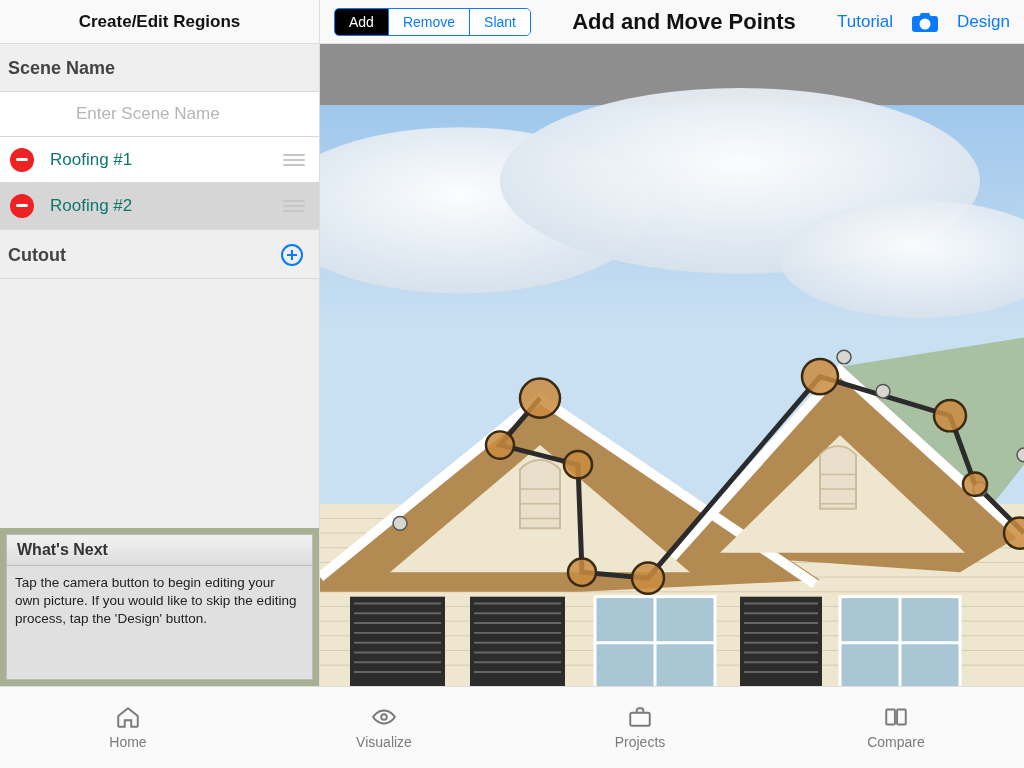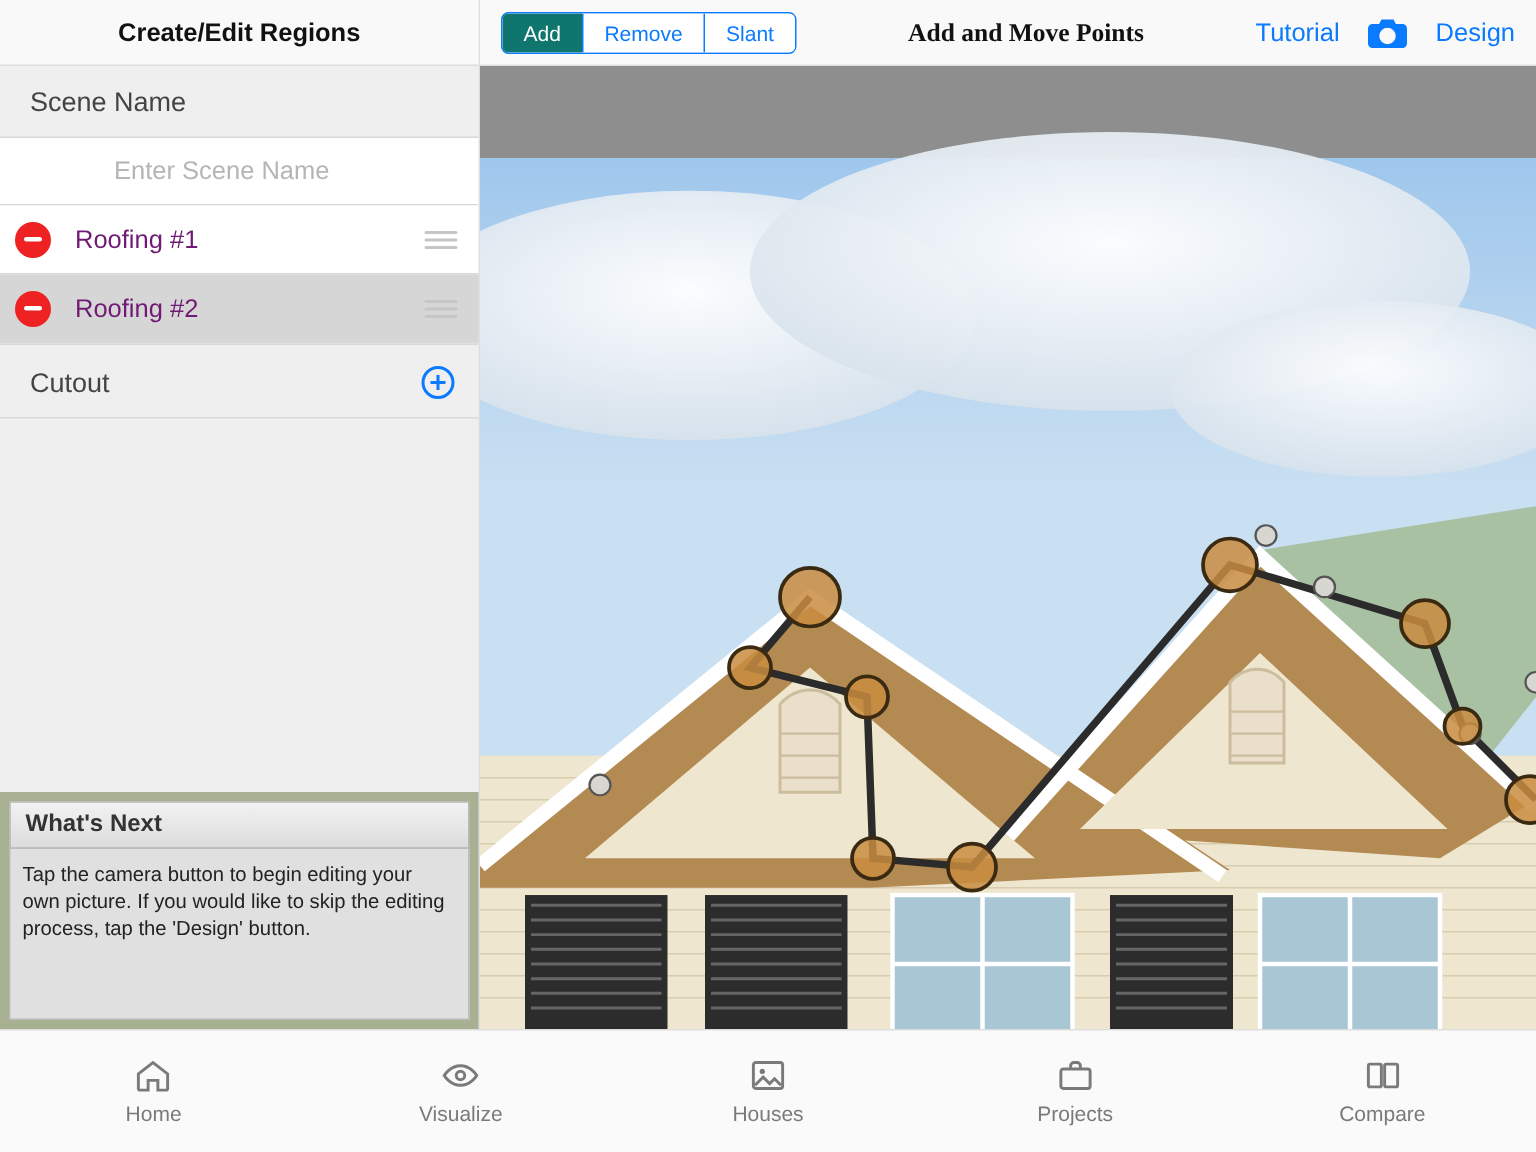--- a/index.html
+++ b/index.html
@@ -9,62 +9,62 @@
 
   
   .top { display: flex; height: 700px; }
   .sidebar { width: 320px; background: #efefef; display: flex; flex-direction: column; border-right: 1px solid #ddd; }
   .editor  { flex: 1; display: flex; flex-direction: column; }
 
   
   .sb-title { height: 44px; display:flex; align-items:center; justify-content:center; background:#f9f9f9; border-bottom:1px solid #ddd; font-size:17px; font-weight:600; color:#111; }
 
   
-  .sec-h { background:#efefef; padding: 14px 16px 12px 20px; font-size:18px; font-weight:400; color:#444; border-bottom:1px solid #d9d9d9; display:flex; align-items:center; justify-content:space-between; }
+  .sec-h { background:#efefef; padding: 14px 16px 12px 8px; font-size:18px; font-weight:700; color:#444; border-bottom:1px solid #d9d9d9; display:flex; align-items:center; justify-content:space-between; }
   .sec-h .plus { width:22px; height:22px; border:2px solid #0a7aff; border-radius:50%; position:relative; }
   .sec-h .plus::before, .sec-h .plus::after { content:""; position:absolute; background:#0a7aff; }
   .sec-h .plus::before { left:4px; right:4px; top:50%; height:2px; transform:translateY(-50%); }
   .sec-h .plus::after  { top:4px; bottom:4px; left:50%; width:2px; transform:translateX(-50%); }
 
   
   .scene-input { background:#fff; border-bottom:1px solid #d9d9d9; }
   .scene-input input { width:100%; border:none; outline:none; font-size:17px; color:#333; padding:12px 16px 12px 76px; background:transparent; }
   .scene-input input::placeholder { color:#b5b5b5; }
 
   
   .row { display:flex; align-items:center; height:46px; padding:0 14px 0 10px; border-bottom:1px solid #d9d9d9; }
   .row.white { background:#fff; }
   .row.sel   { background:#d6d6d6; }
   .minus { width:24px; height:24px; background:#e22; border-radius:50%; display:flex; align-items:center; justify-content:center; margin-right:16px; flex-shrink:0; }
   .minus::before { content:""; width:12px; height:2.5px; background:#fff; border-radius:2px; }
-  .row .label { flex:1; font-size:17px; color:#701a75; }
+  .row .label { flex:1; font-size:17px; color:#0f766e; }
   .grip { width:22px; display:flex; flex-direction:column; gap:3px; opacity:.55; }
   .grip span { height:2px; background:#999; border-radius:1px; }
   .row.sel .grip { opacity:.25; }
 
   .sb-spacer { flex:1; }
 
   
   .wn-wrap { background:#a8b092; padding:6px; }
   .wn-head { background:linear-gradient(#f2f2f2,#dcdcdc); border:1px solid #bbb; padding:6px 10px; font-size:16px; font-weight:700; color:#333; }
   .wn-body { background:#e0e0e0; border:1px solid #bbb; border-top:none; padding:8px 10px 50px 8px; font-size:13.5px; color:#222; line-height:1.35; }
 
   
   .ed-head { height:44px; background:#f9f9f9; display:flex; align-items:center; padding:0 14px; gap:18px; border-bottom:1px solid #e0e0e0; }
-  .ed-title { font-size:17px; font-weight:600; color:#111;font-family:Liberation Serif, serif; }
+  .ed-title { font-size:22px; font-weight:600; color:#111; }
   .fill { flex:1; }
   .link { color:#0a7aff; font-size:17px; }
   .camera { width:28px; height:22px; position:relative; }
   .camera svg { display:block; }
 
   
   .seg { display:flex; border:1px solid #0a7aff; border-radius:5px; overflow:hidden; height:28px; }
   .seg button { border:none; background:#fff; color:#0a7aff; font-size:14px; padding:0 14px; cursor:pointer; }
   .seg button + button { border-left:1px solid #0a7aff; }
-  .seg button.active { background:#0f766e; color:#fff; }
+  .seg button.active { background:#000000; color:#fff; }
 
   
   .canvas { flex:1; position:relative; overflow:hidden; }
   .canvas svg { position:absolute; inset:0; width:100%; height:100%; }
 
   
   .tabbar { height:84px; background:#fafafa; border-top:1px solid #ddd; display:flex; }
   .tab { flex:1; display:flex; flex-direction:column; align-items:center; justify-content:center; gap:4px; color:#7a7a7a; font-size:14px; cursor:pointer; }
   .tab.active { color:#0a7aff; }
   .tab svg { width:26px; height:26px; }
@@ -287,28 +287,20 @@
     </div>
     <div class="tab">
       <svg viewBox="0 0 24 24">
           <path fill="none" stroke="currentColor" stroke-width="1.8" d="M2 12s3.5-6 10-6 10 6 10 6-3.5 6-10 6S2 12 2 12z"></path>
           <circle cx="12" cy="12" r="2.6" fill="none" stroke="currentColor" stroke-width="1.8"></circle>
         </svg>
       <span>Visualize</span>
     </div>
     <div class="tab">
       <svg viewBox="0 0 24 24">
-          <rect x="3" y="4" width="18" height="16" rx="1.5" fill="none" stroke="currentColor" stroke-width="1.8"></rect>
-          <circle cx="8.5" cy="9.5" r="1.6" fill="currentColor"></circle>
-          <path d="M4 18l5-5 4 4 3-3 4 4" fill="none" stroke="currentColor" stroke-width="1.8"></path>
-        </svg>
-      <span>Houses</span>
-    </div>
-    <div class="tab">
-      <svg viewBox="0 0 24 24">
           <rect x="3" y="8" width="18" height="12" rx="1.5" fill="none" stroke="currentColor" stroke-width="1.8"></rect>
           <path d="M9 8V6a2 2 0 0 1 2-2h2a2 2 0 0 1 2 2v2" fill="none" stroke="currentColor" stroke-width="1.8"></path>
         </svg>
       <span>Projects</span>
     </div>
     <div class="tab">
       <svg viewBox="0 0 24 24">
           <rect x="3" y="5" width="8" height="14" rx="1" fill="none" stroke="currentColor" stroke-width="1.8"></rect>
           <rect x="13" y="5" width="8" height="14" rx="1" fill="none" stroke="currentColor" stroke-width="1.8"></rect>
         </svg>

